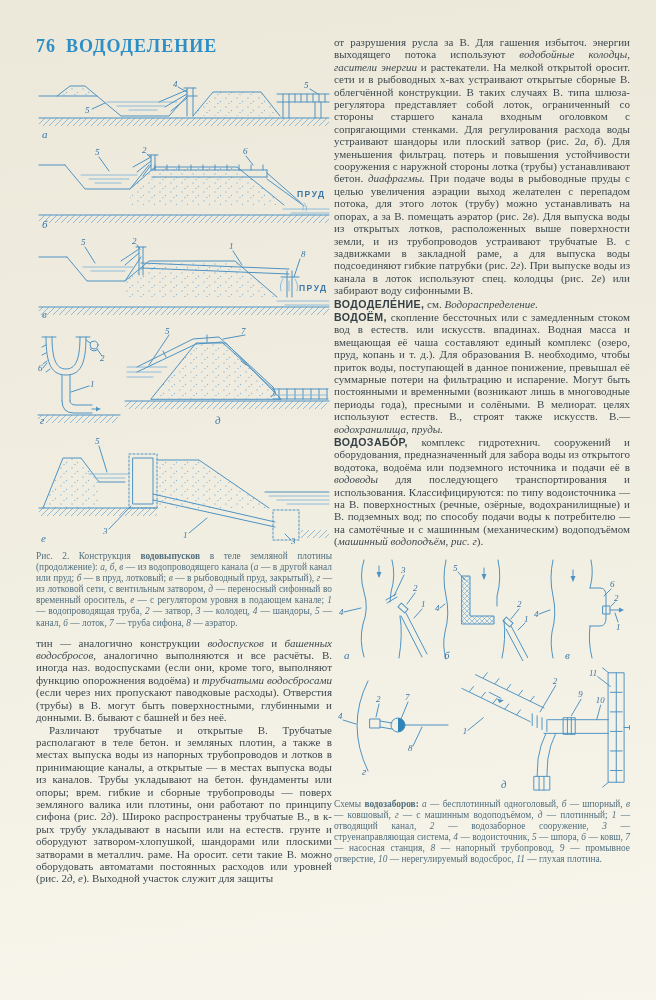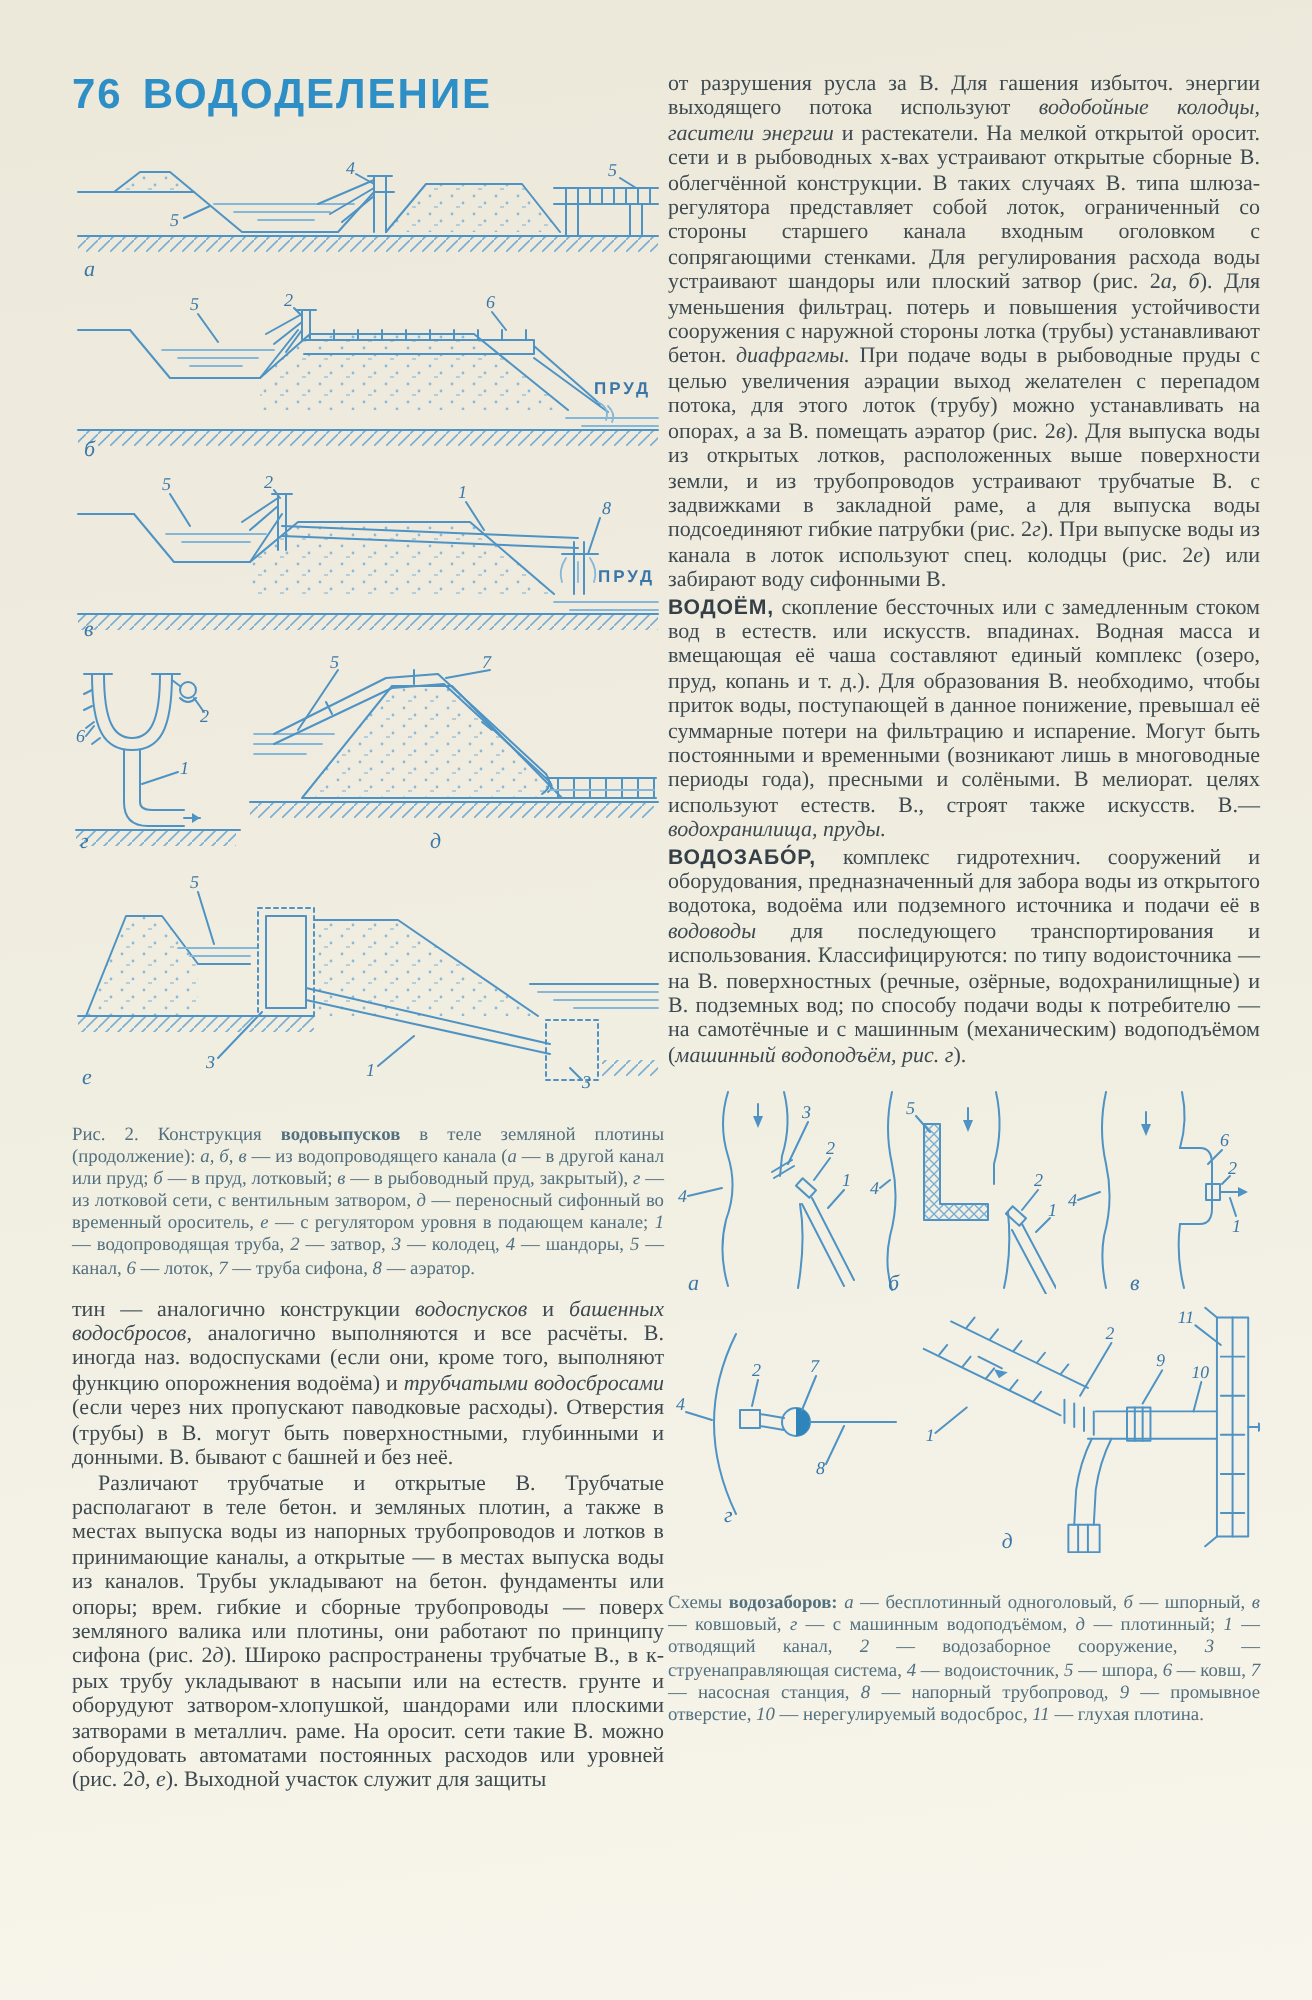--- a/index.html
+++ b/index.html
@@ -4,36 +4,36 @@
 <style>
   html,body{margin:0;padding:0;}
   #page{
     position:relative; width:656px; height:1000px; overflow:hidden;
     background:linear-gradient(173deg,#ece8da 0%, #f1eee2 55%, #f8f6ec 100%);
     font-family:"Liberation Serif", serif;
     color:#3e4a50;
   }
   .hdr{
     position:absolute; left:36px; top:36px;
-    font-family:Liberation Sans, sans-serif;
-    font-weight:bold; font-size:21px; letter-spacing:1px;
+    font-family:Liberation Serif, serif;
+    font-weight:bold; font-size:18px; letter-spacing:1px;
     color:#2e8fc6; white-space:nowrap;
   }
   .hdr .pg{margin-right:10px;}
   .col{position:absolute; width:296px;}
   #leftcol{left:36px; top:78px;}
   #rightcol{left:334px; top:36px;}
   .body-p{
     font-size:11px; line-height:12.4px; text-align:justify;
     color:#3e4a50;
   }
   .body-p.indent{text-indent:13px;}
   .caption{
     font-size:9.4px; line-height:11.1px; text-align:justify;
-    color:#53707f; margin-top:18px;
+    color:#53707f; margin-top:6px;
   }
   .b{font-weight:bold;}
   .i{font-style:italic;}
   .sig{
     font-size:10.6px; font-style:italic; text-align:right;
     color:#3e4a50; line-height:12px; padding-right:2px;
   }
   .entry{margin-top:1px;}
   .entry .head{
     font-family:"Liberation Sans", sans-serif;
@@ -223,20 +223,23 @@
     <div class="caption"><span>Рис. 2. Конструкция </span><span class="b">водовыпусков</span><span> в теле земляной плотины (продолжение): </span><span class="i">а, б, в</span><span> — из водопроводящего канала (</span><span class="i">а</span><span> — в другой канал или пруд; </span><span class="i">б</span><span> — в пруд, лотковый; </span><span class="i">в</span><span> — в рыбоводный пруд, закрытый), </span><span class="i">г</span><span> — из лотковой сети, с вентильным затвором, </span><span class="i">д</span><span> — переносный сифонный во временный ороситель, </span><span class="i">е</span><span> — с регулятором уровня в подающем канале; </span><span class="i">1</span><span> — водопроводящая труба, </span><span class="i">2</span><span> — затвор, </span><span class="i">3</span><span> — колодец, </span><span class="i">4</span><span> — шандоры, </span><span class="i">5</span><span> — канал, </span><span class="i">6</span><span> — лоток, </span><span class="i">7</span><span> — труба сифона, </span><span class="i">8</span><span> — аэратор.</span></div>
 
     <div class="body-p" style="margin-top:8px"><span>тин — аналогично конструкции </span><span class="i">водоспусков</span><span> и </span><span class="i">башенных водосбросов</span><span>, аналогично выполняются и все расчёты. В. иногда наз. водоспусками (если они, кроме того, выполняют функцию опорожнения водоёма) и </span><span class="i">трубчатыми водосбросами</span><span> (если через них пропускают паводковые расходы). Отверстия (трубы) в В. могут быть поверхностными, глубинными и донными. В. бывают с башней и без неё.</span></div>
     <div class="body-p indent"><span>Различают трубчатые и открытые В. Трубчатые располагают в теле бетон. и земляных плотин, а также в местах выпуска воды из напорных трубопроводов и лотков в принимающие каналы, а открытые — в местах выпуска воды из каналов. Трубы укладывают на бетон. фундаменты или опоры; врем. гибкие и сборные трубопроводы — поверх земляного валика или плотины, они работают по принципу сифона (рис. 2</span><span class="i">д</span><span>). Широко распространены трубчатые В., в к-рых трубу укладывают в насыпи или на естеств. грунте и оборудуют затвором-хлопушкой, шандорами или плоскими затворами в металлич. раме. На оросит. сети такие В. можно оборудовать автоматами постоянных расходов или уровней (рис. 2</span><span class="i">д, е</span><span>). Выходной участок служит для защиты</span></div>
   </div>
 
   <div id="rightcol" class="col">
 
     <div class="body-p"><span>от разрушения русла за В. Для гашения избыточ. энергии выходящего потока используют </span><span class="i">водобойные колодцы, гасители энергии</span><span> и растекатели. На мелкой открытой оросит. сети и в рыбоводных х-вах устраивают открытые сборные В. облегчённой конструкции. В таких случаях В. типа шлюза-регулятора представляет собой лоток, ограниченный со стороны старшего канала входным оголовком с сопрягающими стенками. Для регулирования расхода воды устраивают шандоры или плоский затвор (рис. 2</span><span class="i">а, б</span><span>). Для уменьшения фильтрац. потерь и повышения устойчивости сооружения с наружной стороны лотка (трубы) устанавливают бетон. </span><span class="i">диафрагмы.</span><span> При подаче воды в рыбоводные пруды с целью увеличения аэрации выход желателен с перепадом потока, для этого лоток (трубу) можно устанавливать на опорах, а за В. помещать аэратор (рис. 2</span><span class="i">в</span><span>). Для выпуска воды из открытых лотков, расположенных выше поверхности земли, и из трубопроводов устраивают трубчатые В. с задвижками в закладной раме, а для выпуска воды подсоединяют гибкие патрубки (рис. 2</span><span class="i">г</span><span>). При выпуске воды из канала в лоток используют спец. колодцы (рис. 2</span><span class="i">е</span><span>) или забирают воду сифонными В.</span></div>
 
+    <div class="entry body-p">
+      <span class="head">ВОДОДЕЛЕ́НИЕ,</span><span><span> см. </span><span class="i">Водораспределение.</span></span>
+    </div>
 
     <div class="entry body-p">
       <span class="head">ВОДОЁМ,</span><span><span> скопление бессточных или с замедленным стоком вод в естеств. или искусств. впадинах. Водная масса и вмещающая её чаша составляют единый комплекс (озеро, пруд, копань и т. д.). Для образования В. необходимо, чтобы приток воды, поступающей в данное понижение, превышал её суммарные потери на фильтрацию и испарение. Могут быть постоянными и временными (возникают лишь в многоводные периоды года), пресными и солёными. В мелиорат. целях используют естеств. В., строят также искусств. В.— </span><span class="i">водохранилища, пруды.</span></span>
     </div>
 
     <div class="entry body-p">
       <span class="head">ВОДОЗАБО́Р,</span><span><span> комплекс гидротехнич. сооружений и оборудования, предназначенный для забора воды из открытого водотока, водоёма или подземного источника и подачи её в </span><span class="i">водоводы</span><span> для последующего транспортирования и использования. Классифицируются: по типу водоисточника — на В. поверхностных (речные, озёрные, водохранилищные) и В. подземных вод; по способу подачи воды к потребителю — на самотёчные и с машинным (механическим) водоподъёмом (</span><span class="i">машинный водоподъём, рис. г</span><span>).</span></span>
     </div>
 
     <div class="figblock" style="margin-top:8px">

